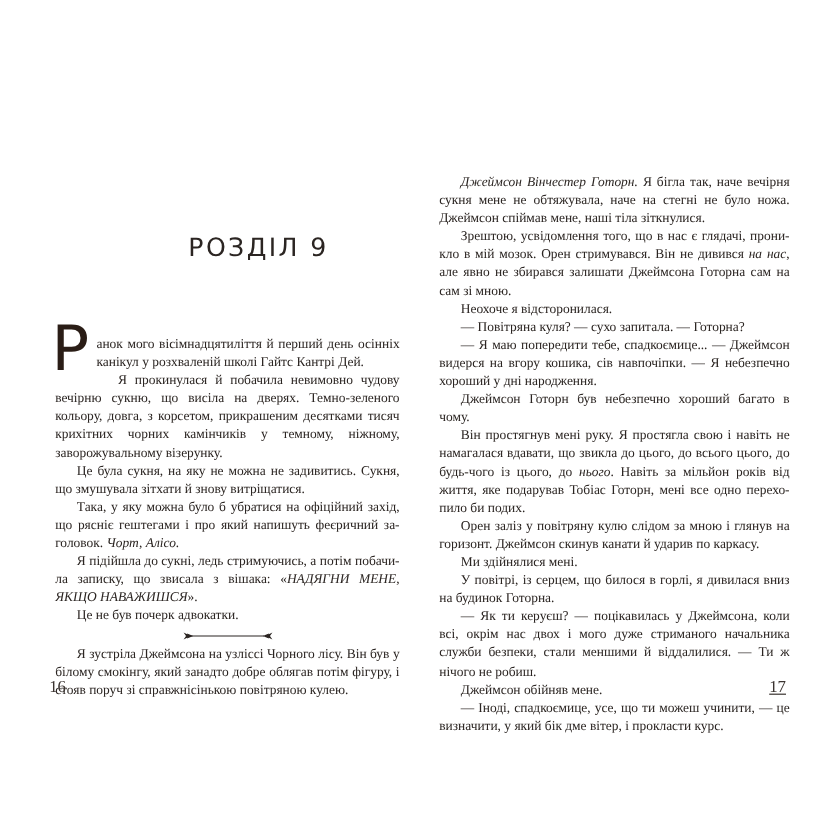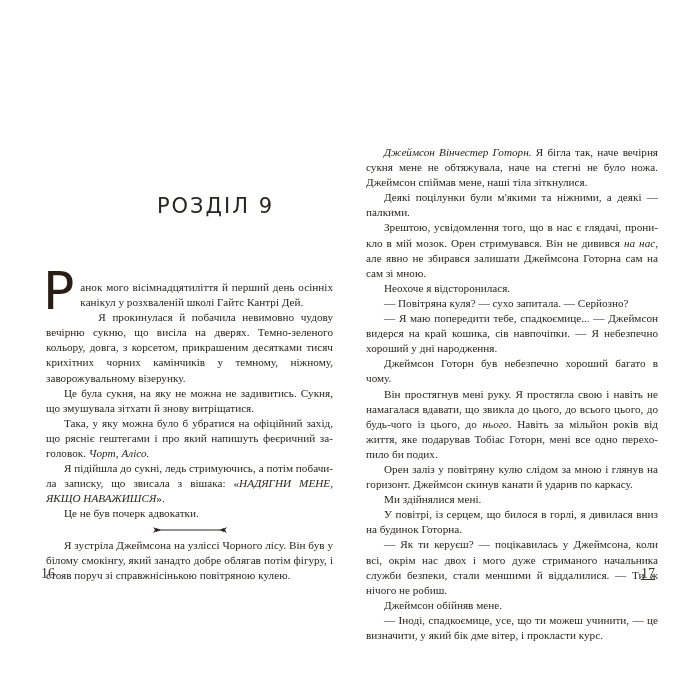--- a/index.html
+++ b/index.html
@@ -57,25 +57,24 @@
     </div>
     <p>Я зустріла Джеймсона на узліссі Чорного лісу. Він був у білому смокінгу, який занадто добре облягав потім фігуру, і стояв поруч зі справжнісінькою повітряною кулею.</p>
   </div>
 
   <div class="page-num">16</div>
 </div>
 
 <div class="page right">
   <div class="text">
     <p><i>Джеймсон Вінчестер Готорн.</i> <span>Я бігла так, наче вечірня сукня мене не обтяжувала, наче на стегні не було ножа. Джеймсон спіймав мене, наші тіла зіткнулися.</span></p>
-    <p>Деякі поцілунки були м'якими та ніжними, а деякі — палкими.</p>
     <p><span>Зрештою, усвідомлення того, що в нас є глядачі, прони­кло в мій мозок. Орен стримувався. Він не дивився </span><i>на нас</i><span>, але явно не збирався залишати Джеймсона Готорна сам на сам зі мною.</span></p>
     <p>Неохоче я відсторонилася.</p>
-    <p>— Повітряна куля? — сухо запитала. — Серйозно?</p>
-    <p>— Я маю попередити тебе, спадкоємице... — Джеймсон видерся на край кошика, сів навпочіпки. — Я небезпечно хороший у дні народження.</p>
+    <p>— Повітряна куля? — сухо запитала. — Готорна?</p>
+    <p>— Я маю попередити тебе, спадкоємице... — Джеймсон видерся на вгору кошика, сів навпочіпки. — Я небезпечно хороший у дні народження.</p>
     <p>Джеймсон Готорн був небезпечно хороший багато в чому.</p>
     <p><span>Він простягнув мені руку. Я простягла свою і навіть не намагалася вдавати, що звикла до цього, до всього цього, до будь-чого із цього, до </span><i>нього</i><span>. Навіть за мільйон років від життя, яке подарував Тобіас Готорн, мені все одно перехо­пило би подих.</span></p>
     <p>Орен заліз у повітряну кулю слідом за мною і глянув на горизонт. Джеймсон скинув канати й ударив по каркасу.</p>
     <p>Ми здійнялися мені.</p>
     <p>У повітрі, із серцем, що билося в горлі, я дивилася вниз на будинок Готорна.</p>
     <p>— Як ти керуєш? — поцікавилась у Джеймсона, коли всі, окрім нас двох і мого дуже стриманого начальника служби без­пеки, стали меншими й віддалилися. — Ти ж нічого не робиш.</p>
     <p>Джеймсон обійняв мене.</p>
     <p>— Іноді, спадкоємице, усе, що ти можеш учинити, — це визначити, у який бік дме вітер, і прокласти курс.</p>
   </div>
 

